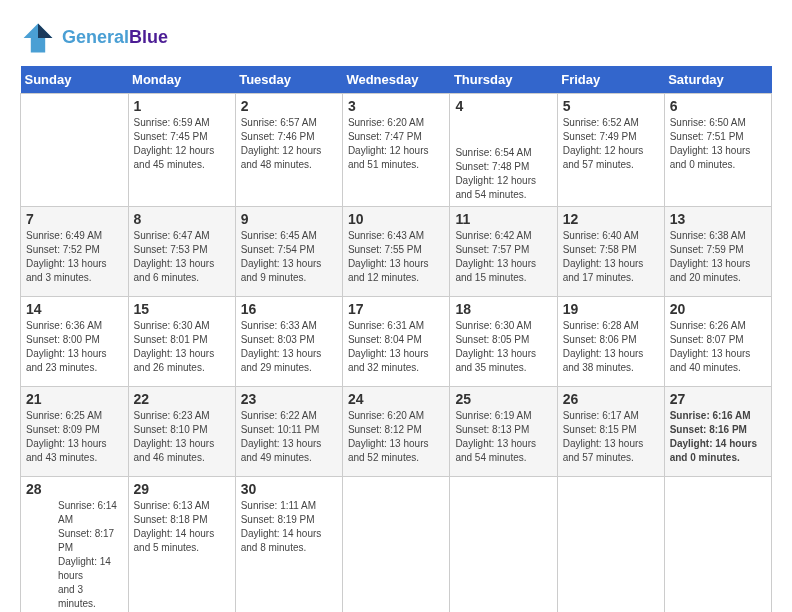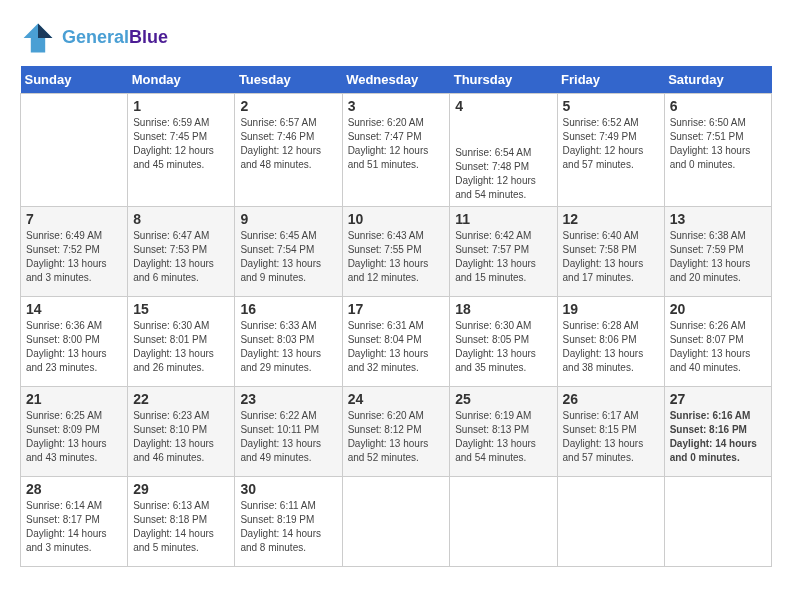--- a/index.html
+++ b/index.html
@@ -313,35 +313,35 @@
           <span class="day-num">27</span>
           <div class="day-info" style="white-space: pre-line; font-weight: bold;">Sunrise: 6:16 AM
 Sunset: 8:16 PM
 Daylight: 14 hours
 and 0 minutes.</div>
         </td>
       </tr>
       <tr>
         <td>
           <span class="day-num">28</span>
-          <div class="day-info" style="white-space: pre-line;">Sunrise: 6:14 AM
+          <div class="day-info" style="white-space: pre-line; margin-left: 32px;">Sunrise: 6:14 AM
 Sunset: 8:17 PM
 Daylight: 14 hours
 and 3 minutes.</div>
         </td>
         <td>
           <span class="day-num">29</span>
           <div class="day-info" style="white-space: pre-line;">Sunrise: 6:13 AM
 Sunset: 8:18 PM
 Daylight: 14 hours
 and 5 minutes.</div>
         </td>
         <td>
           <span class="day-num">30</span>
-          <div class="day-info" style="white-space: pre-line;">Sunrise: 6:11 AM
+          <div class="day-info" style="white-space: pre-line;">Sunrise: 1:11 AM
 Sunset: 8:19 PM
 Daylight: 14 hours
 and 8 minutes.</div>
         </td>
         <td class="empty-cell"></td>
         <td class="empty-cell"></td>
         <td class="empty-cell"></td>
         <td class="empty-cell"></td>
       </tr>
     </tbody>

